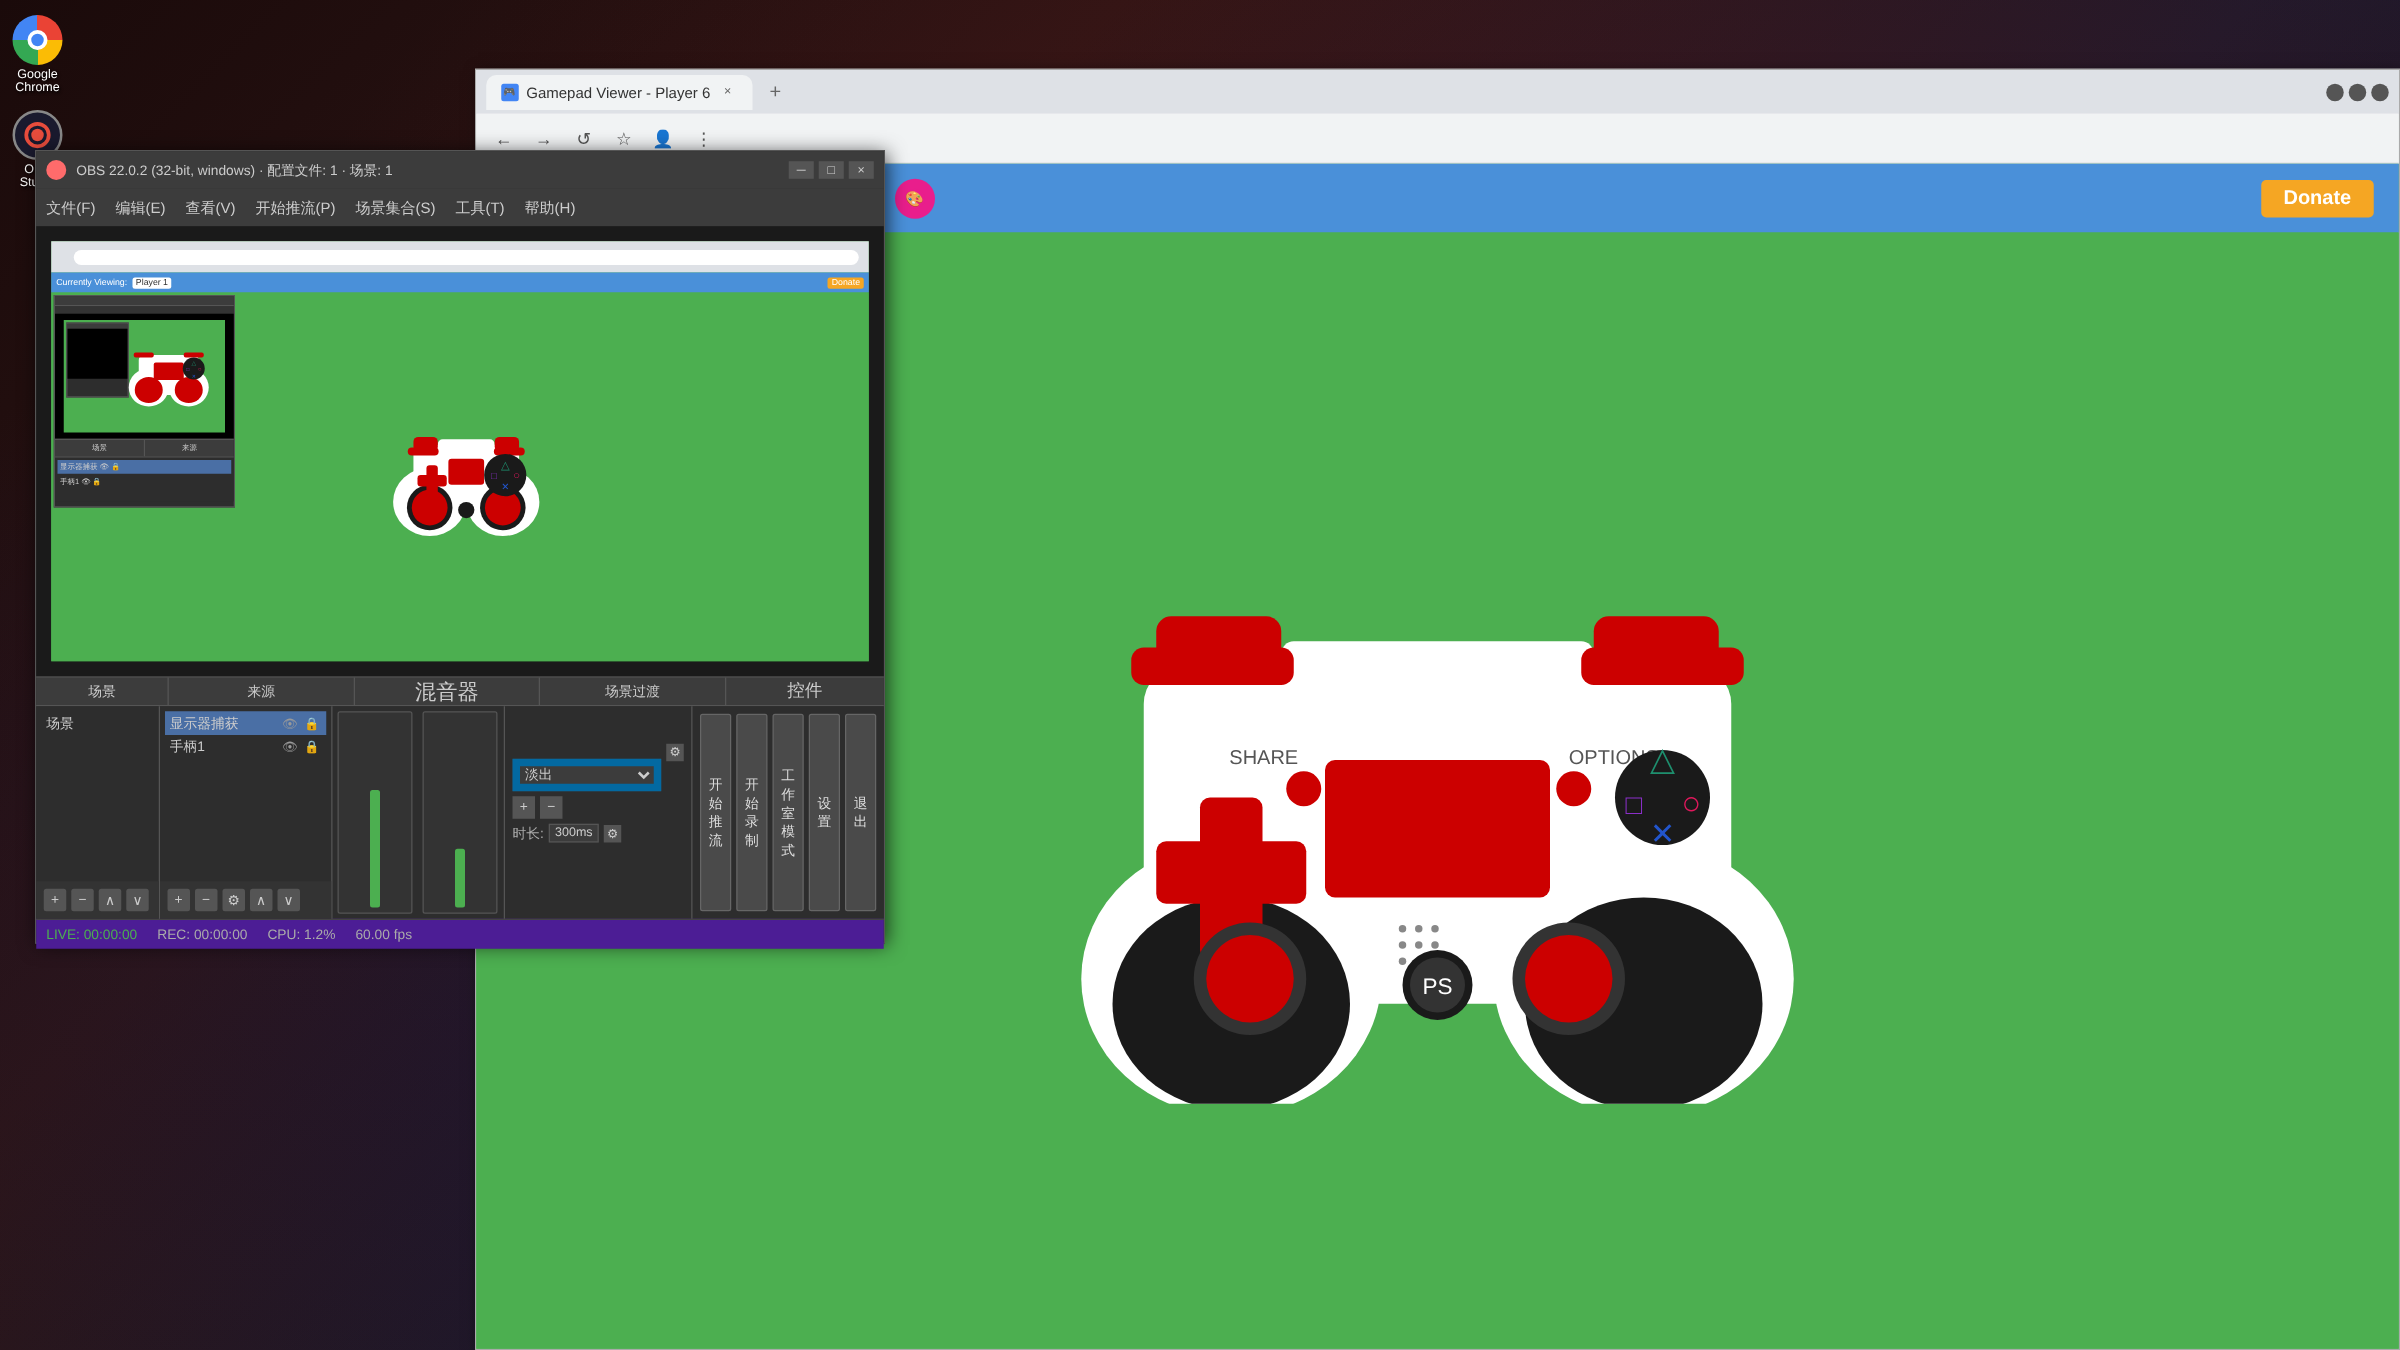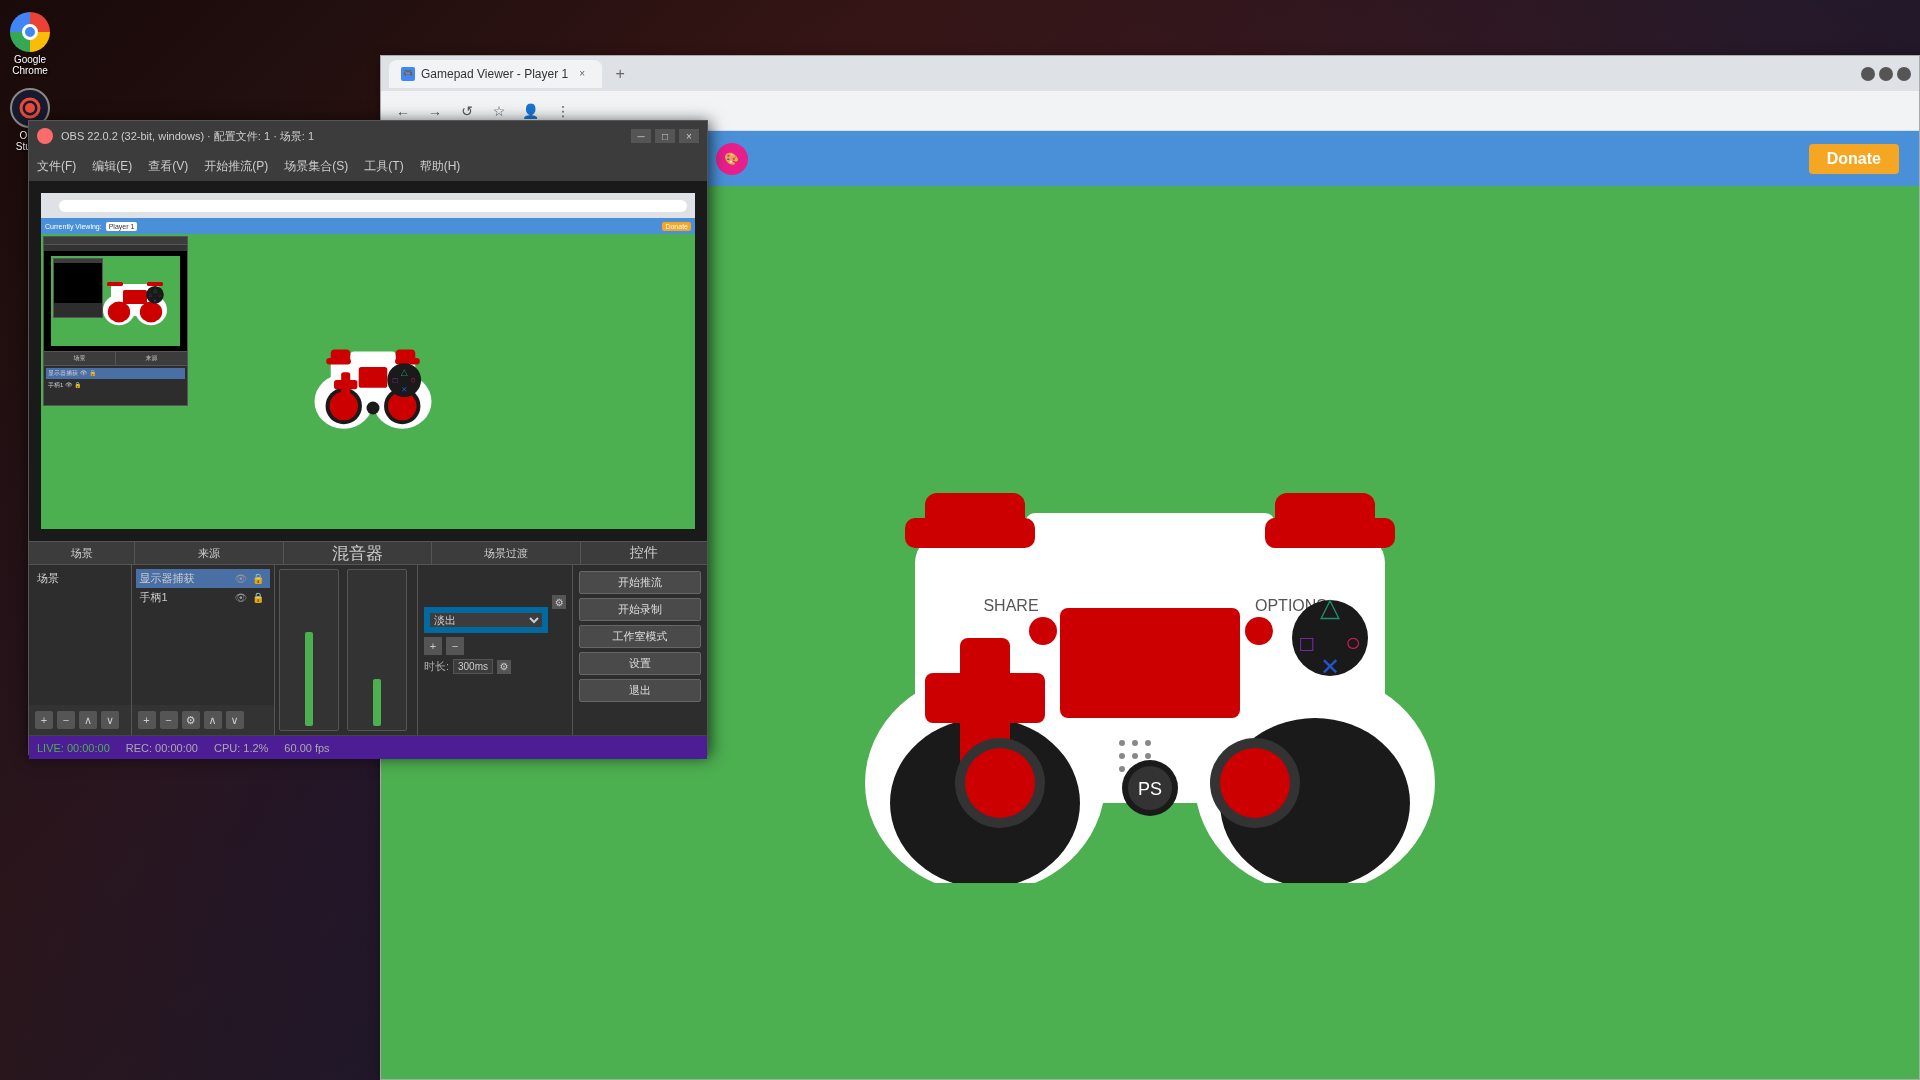--- a/index.html
+++ b/index.html
@@ -421,21 +421,21 @@
     </div>
     <span class="taskbar-icon-label">OBS Studio</span>
   </div>
 </div>
 
 <div class="browser-window">
 
   <div class="browser-titlebar">
     <div class="browser-tab">
       <div class="browser-tab-icon">🎮</div>
-      <span>Gamepad Viewer - Player 1</span>
+      <span>Gamepad Viewer - Player 6</span>
       <div class="browser-tab-close">×</div>
     </div>
     <div class="browser-tab-add">+</div>
     <div style="margin-left:auto;display:flex;gap:4px;">
       <div style="width:14px;height:14px;border-radius:50%;background:#555;"></div>
       <div style="width:14px;height:14px;border-radius:50%;background:#555;"></div>
       <div style="width:14px;height:14px;border-radius:50%;background:#555;"></div>
     </div>
   </div>
 
@@ -732,21 +732,21 @@
         <div style="width:18px;height:18px;background:#555;display:flex;align-items:center;justify-content:center;font-size:11px;color:#ccc;">+</div>
         <div style="width:18px;height:18px;background:#555;display:flex;align-items:center;justify-content:center;font-size:11px;color:#ccc;">−</div>
       </div>
       <div style="display:flex;align-items:center;gap:4px;">
         <span style="color:#aaa;font-size:11px;">时长:</span>
         <span style="color:#ccc;font-size:10px;background:#3c3c3c;padding:1px 4px;border:1px solid #555;">300ms</span>
         <div style="width:14px;height:14px;background:#555;display:flex;align-items:center;justify-content:center;font-size:10px;color:#ccc;">⚙</div>
       </div>
     </div>
 
-    <div style="flex:1.2;display:flex;flex-direction:column;padding:6px;gap:4px;">
+    <div style="flex:1.2;display:flex;flex-direction:row;padding:6px;gap:4px;">
       <button class="obs-ctrl-action-btn">开始推流</button>
       <button class="obs-ctrl-action-btn">开始录制</button>
       <button class="obs-ctrl-action-btn">工作室模式</button>
       <button class="obs-ctrl-action-btn">设置</button>
       <button class="obs-ctrl-action-btn">退出</button>
     </div>
   </div>
 
   <div class="obs-status-bar">
     <span class="obs-status-text live">LIVE: 00:00:00</span>

